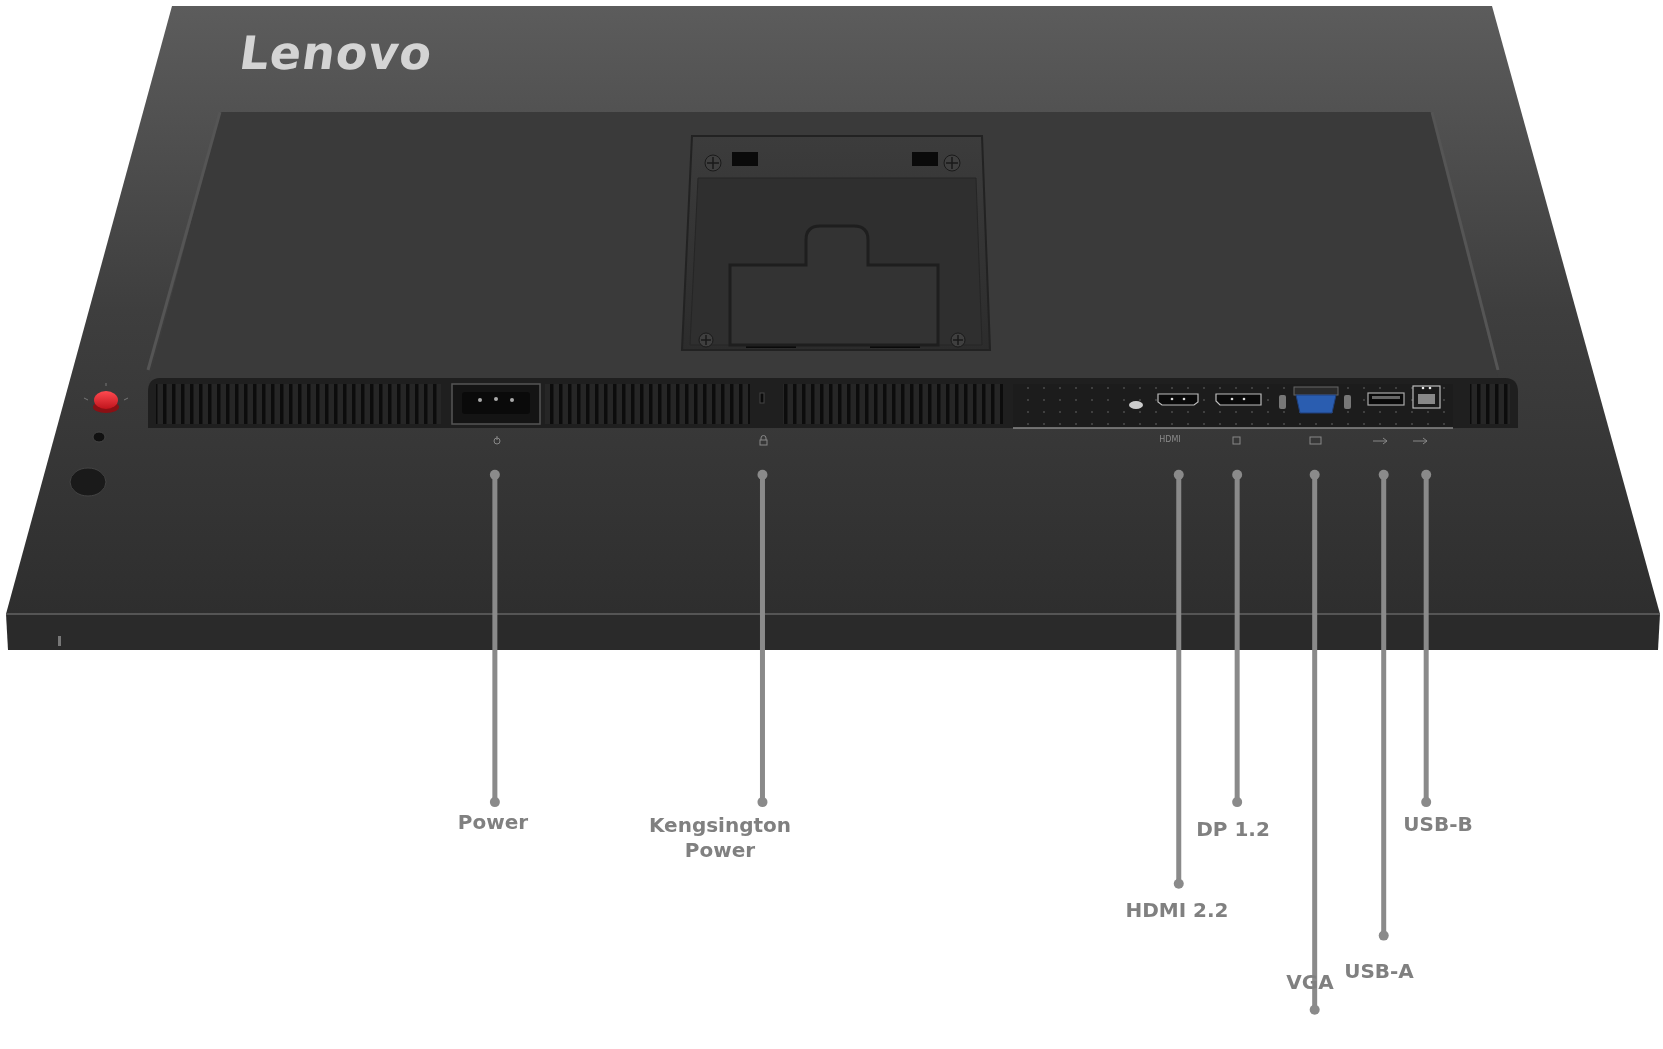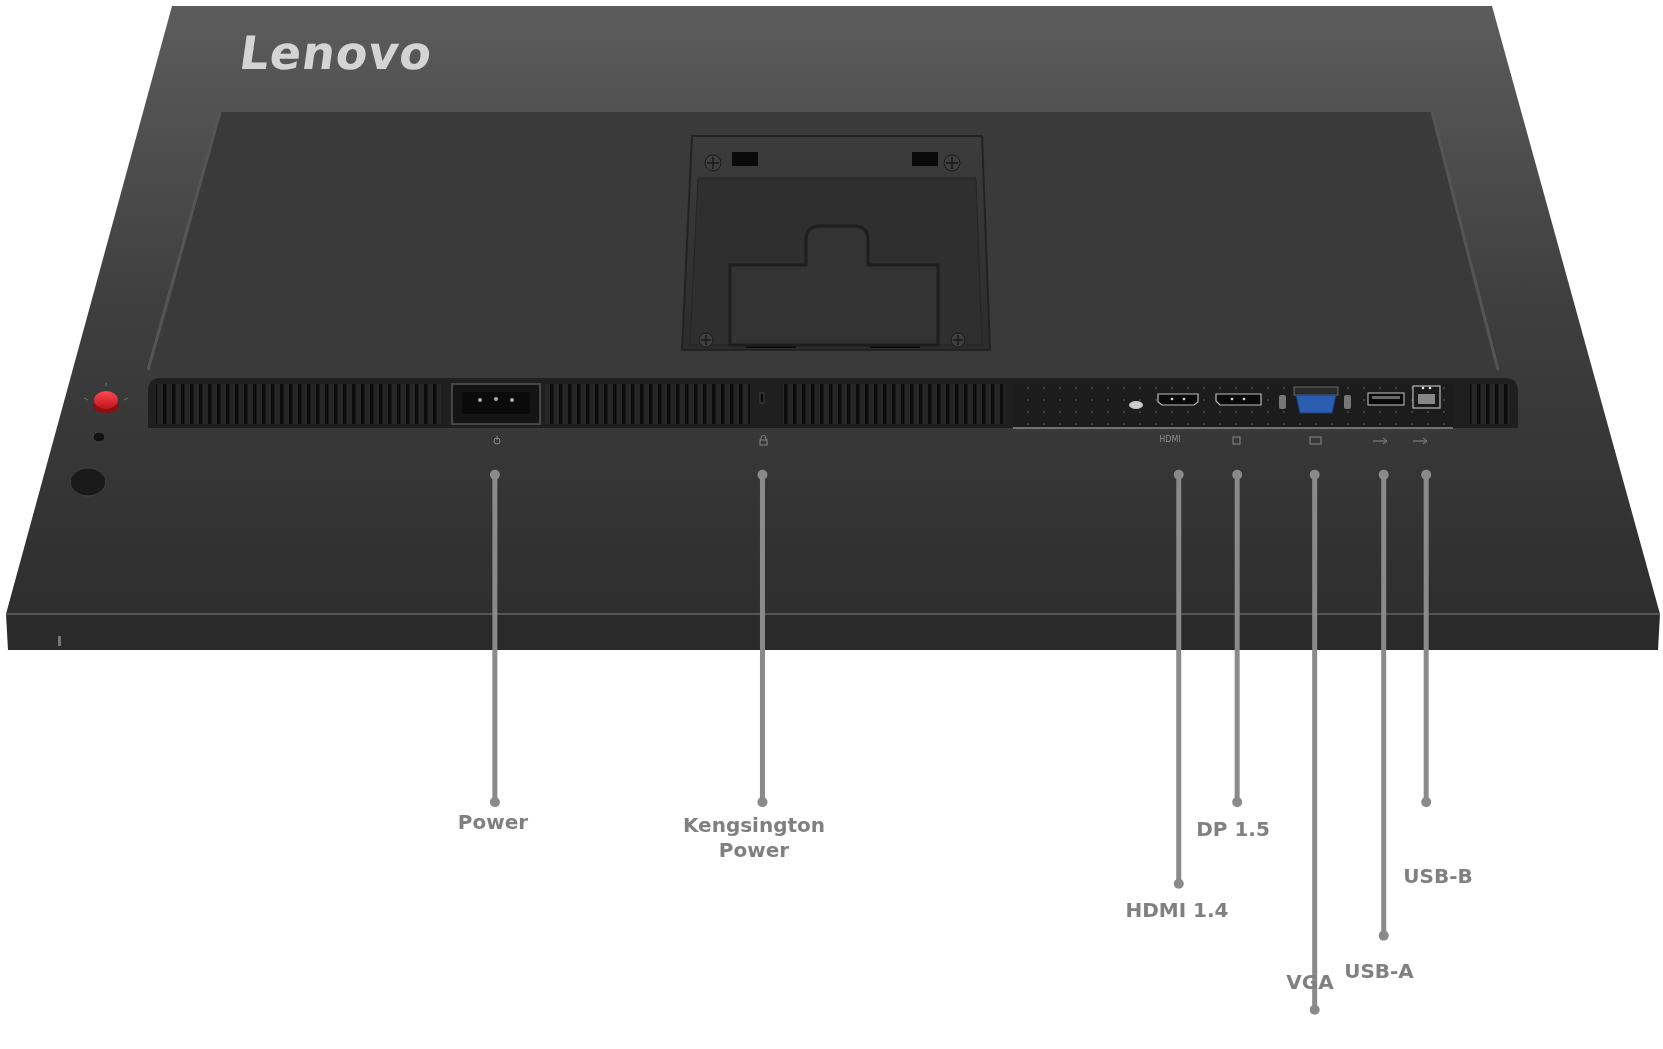--- a/index.html
+++ b/index.html
@@ -203,22 +203,22 @@
         <circle cx="1426.1871008939972" cy="474.6989898989899" r="5" fill="#8a8a8a"></circle>
         <circle cx="1426.1871008939972" cy="802.1141414141415" r="5" fill="#8a8a8a"></circle>
       </g>
   </svg>
 
   <div class="logo">Lenovo</div>
 
   <span class="port-icon-label" style="left:1170px; top:435px;text-align:right;">HDMI</span>
 
   <div class="callout-label" style="left:493px; top:786px;margin-top:24px;">Power</div>
-  <div class="callout-label" style="left:754px; top:813px;">
+  <div class="callout-label" style="left:720px; top:813px;">
     <div>Kengsington</div>
     <div>Power</div>
   </div>
-  <div class="callout-label" style="left:1177px; top:898px;">HDMI 1.4</div>
-  <div class="callout-label" style="left:1233px; top:817px;">DP 1.5</div>
+  <div class="callout-label" style="left:1177px; top:898px;">HDMI 2.2</div>
+  <div class="callout-label" style="left:1233px; top:817px;">DP 1.2</div>
   <div class="callout-label" style="left:1310px; top:970px;">VGA</div>
   <div class="callout-label" style="left:1379px; top:951px;margin-top:8px;">USB-A</div>
-  <div class="callout-label" style="left:1438px; top:864px;">USB-B</div>
+  <div class="callout-label" style="left:1438px; top:812px;">USB-B</div>
 </div>
 
 </body></html>

